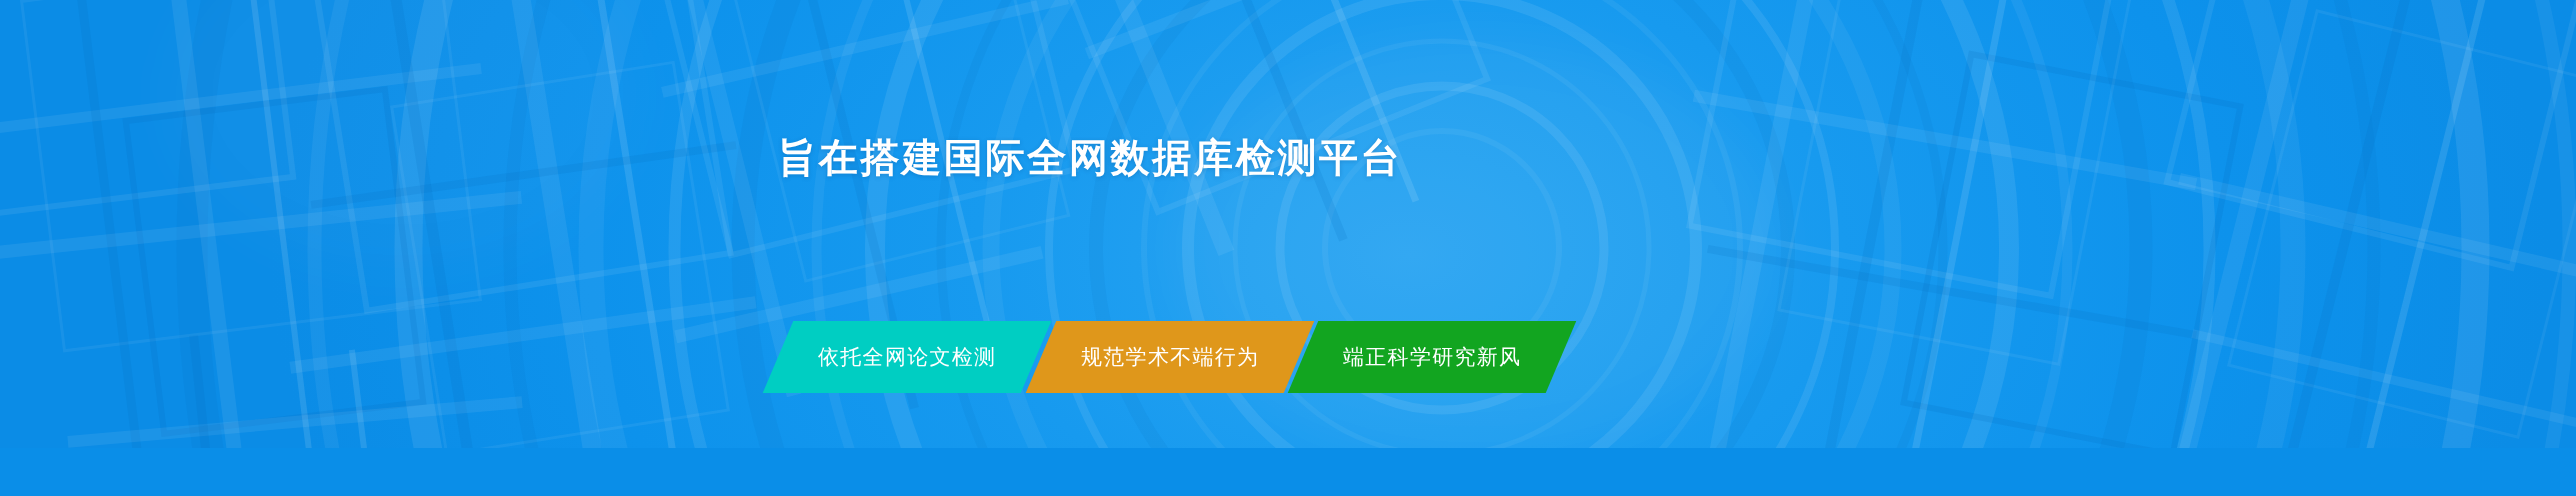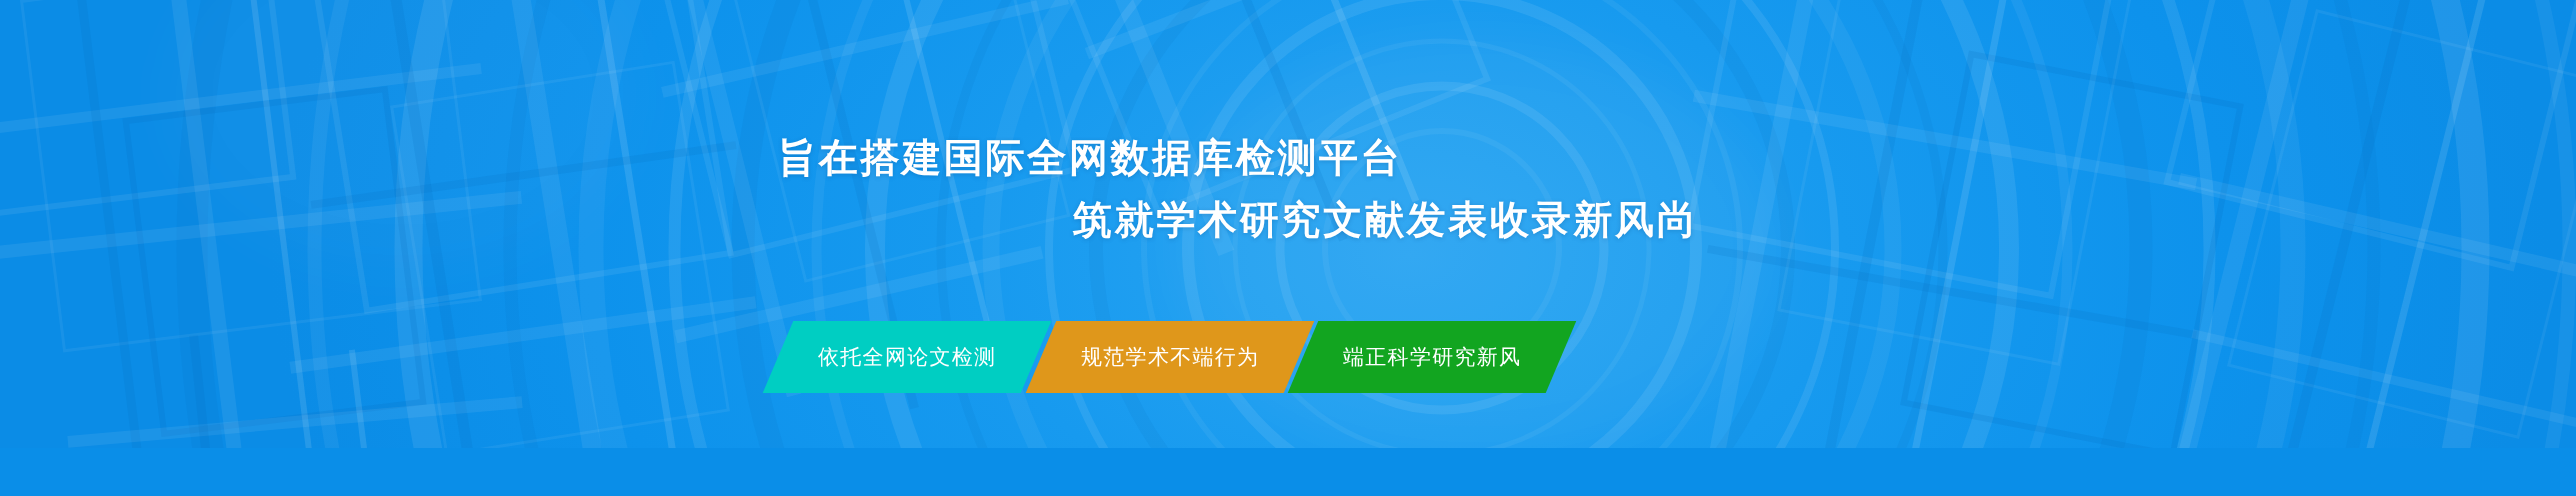--- a/index.html
+++ b/index.html
@@ -193,21 +193,20 @@
     <div class="gbar" style="left:2174px;top:221px;width:429px;height:12px;transform:rotate(13deg);"></div>
     <div class="gbar" style="left:2187px;top:376px;width:416px;height:9.4px;transform:rotate(13deg);"></div>
 
     <div class="gbar" style="left:67px;top:416px;width:456px;height:12px;transform:rotate(-5deg);"></div>
     <div class="gbar dk" style="left:201px;top:335px;width:9.4px;height:228px;transform:rotate(-6deg);"></div>
     <div class="gbar lt" style="left:362px;top:349px;width:6px;height:215px;transform:rotate(-7deg);"></div>
   </div>
 
   <div class="headline">
     <div class="hl-line hl-1">旨在搭建国际全网数据库检测平台</div>
-    <div class="hl-line hl-2">筑就学术研究文献发表收录新风尚</div>
   </div>
 
   <div class="badges">
 
     <div class="badge badge-1">
       <span class="badge-label">依托全网论文检测</span>
     </div>
 
     <div class="badge badge-2">
       <span class="badge-label">规范学术不端行为</span>

